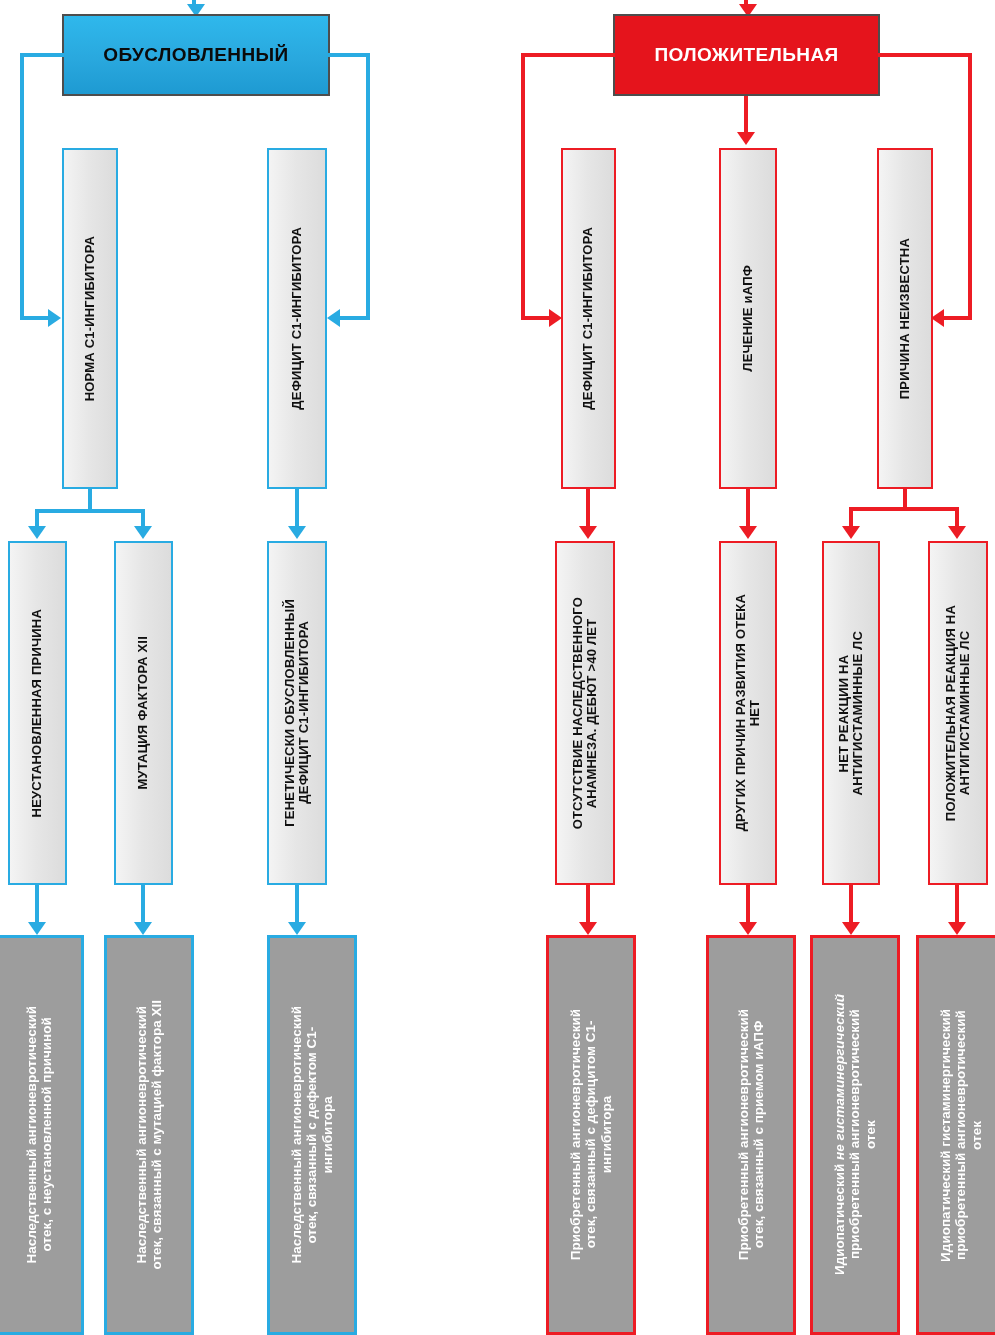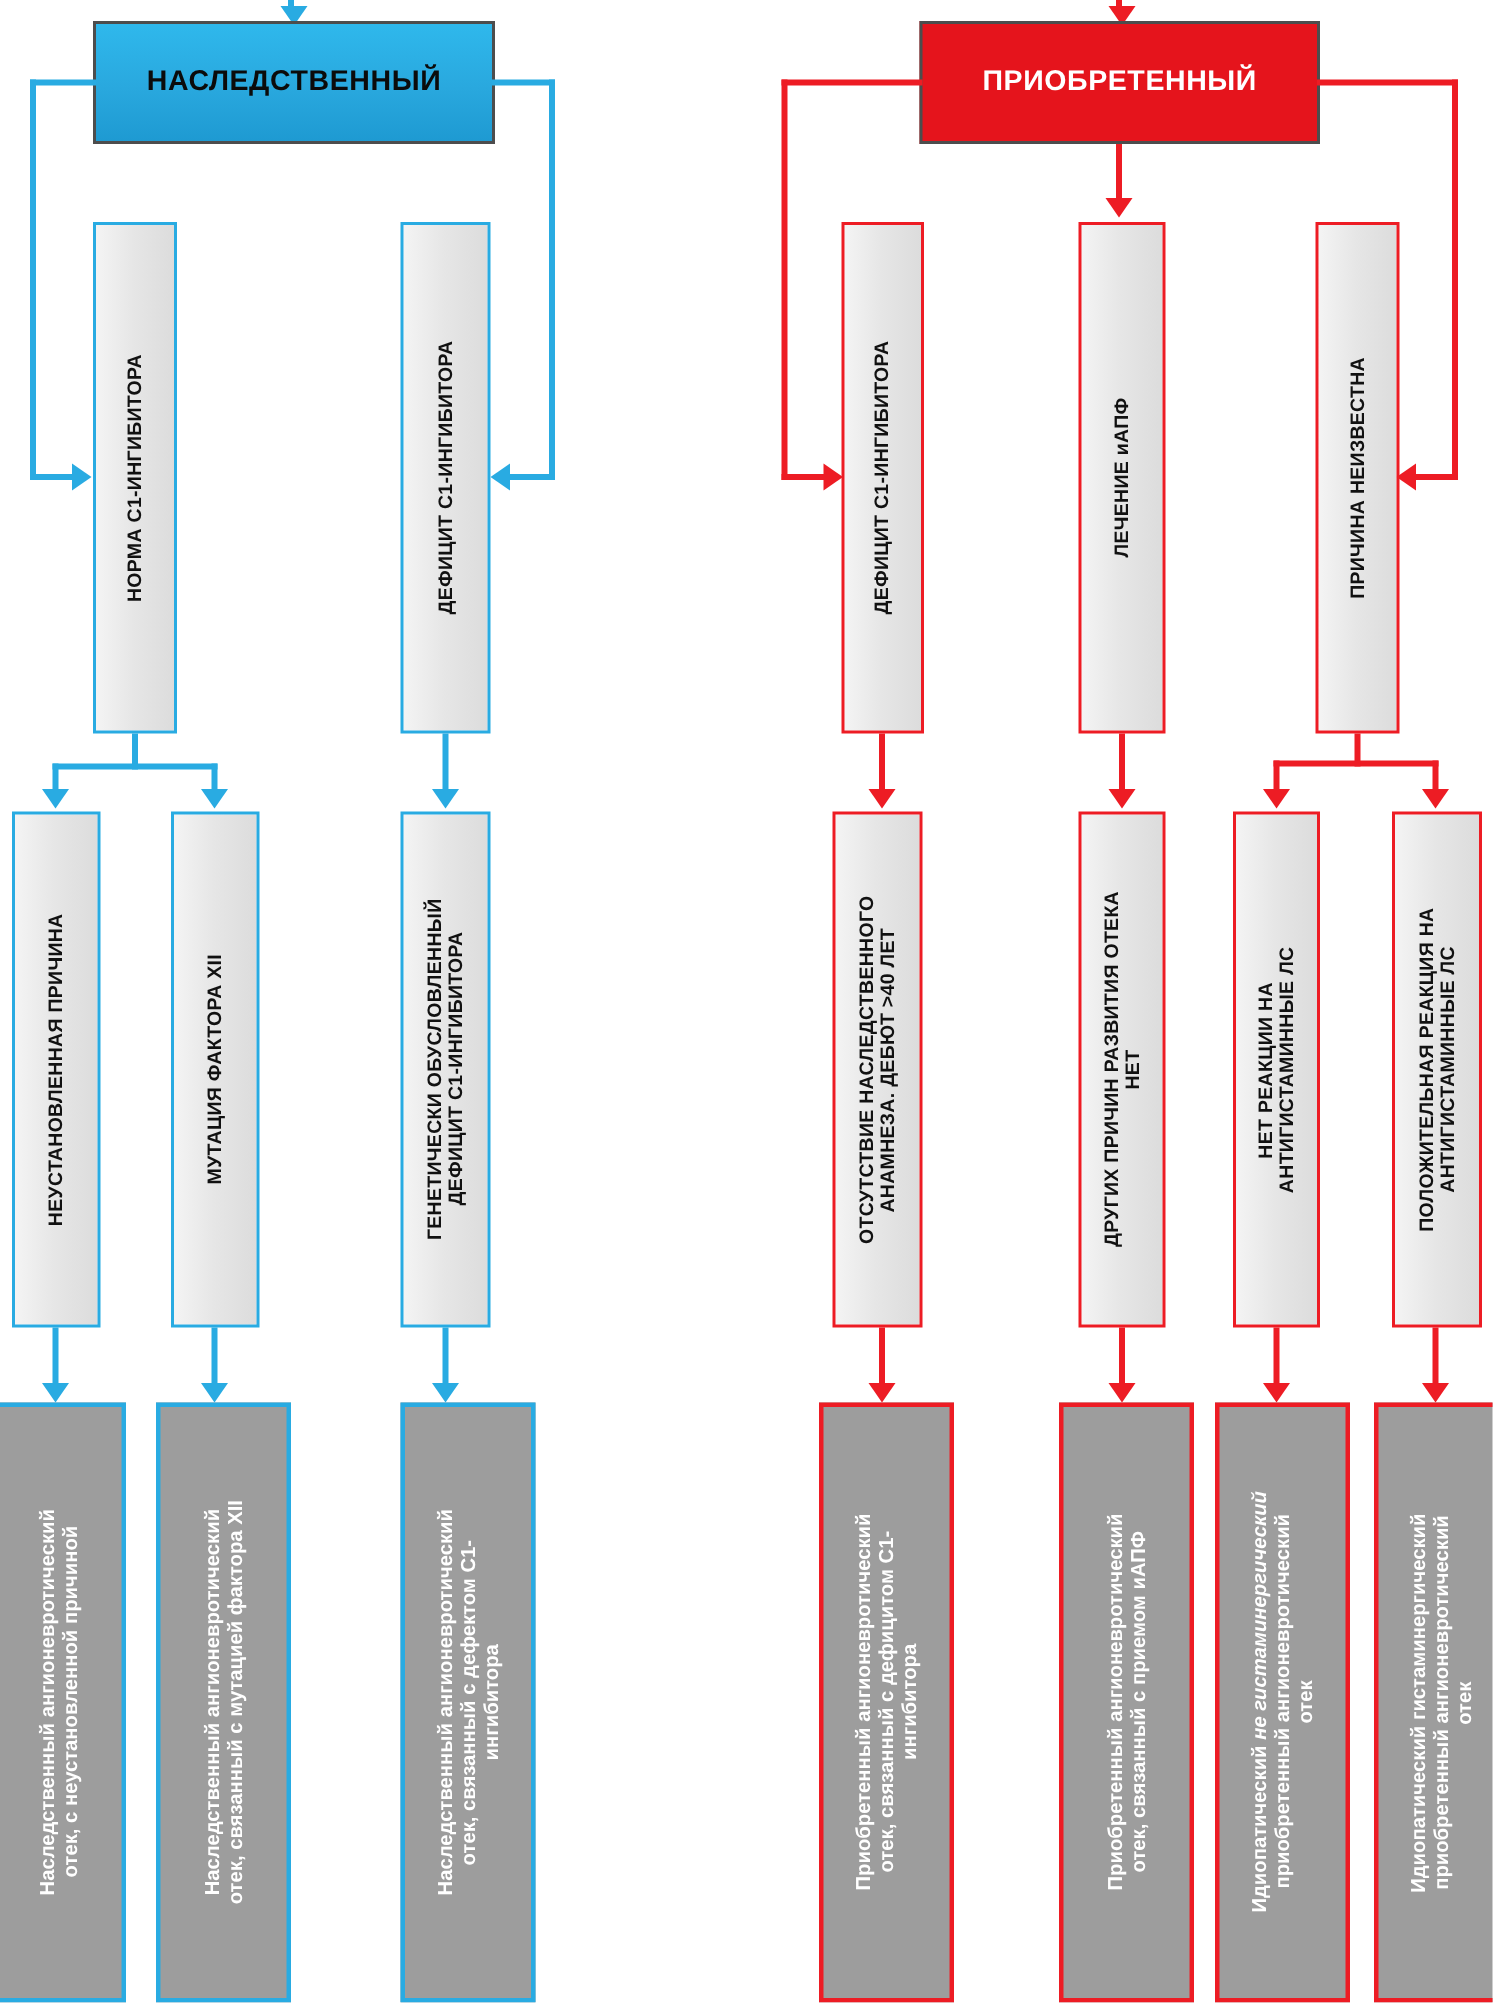--- a/index.html
+++ b/index.html
@@ -51,21 +51,21 @@
   .gbox .vt .it{font-style:italic;}
 </style>
 </head>
 <body>
 
 <div id="stage">
 
   <div class="ln" style="left:192px;top:-6px;width:4px;height:12px;"></div>
   <div class="arw down" style="left:187px;top:4px;"></div>
 
-  <div class="hdr blue" style="left:62px;top:14px;width:268px;height:82px;">НАСЛЕДСТВЕННЫЙ</div>
+  <div class="hdr blue" style="left:62px;top:14px;width:268px;height:82px;">ОБУСЛОВЛЕННЫЙ</div>
 
   <div class="ln" style="left:20px;top:53px;width:44px;height:4px;"></div>
   <div class="ln" style="left:20px;top:53px;width:4px;height:267px;"></div>
   <div class="ln" style="left:20px;top:316px;width:30px;height:4px;"></div>
   <div class="arw right" style="left:48px;top:309px;"></div>
 
   <div class="ln" style="left:328px;top:53px;width:42px;height:4px;"></div>
   <div class="ln" style="left:366px;top:53px;width:4px;height:267px;"></div>
   <div class="ln" style="left:340px;top:316px;width:30px;height:4px;"></div>
   <div class="arw left" style="left:327px;top:309px;"></div>
@@ -115,21 +115,21 @@
   </div>
   <div class="gbox b" style="left:267px;top:935px;width:90px;height:400px;">
     <span class="vt">Наследственный ангионевротический
 отек, связанный с дефектом С1-
 ингибитора</span>
   </div>
 
   <div class="ln red" style="left:744px;top:-6px;width:4px;height:12px;"></div>
   <div class="arw down red" style="left:739px;top:4px;"></div>
 
-  <div class="hdr red" style="left:613px;top:14px;width:267px;height:82px;">ПРИОБРЕТЕННЫЙ</div>
+  <div class="hdr red" style="left:613px;top:14px;width:267px;height:82px;">ПОЛОЖИТЕЛЬНАЯ</div>
 
   <div class="ln red" style="left:521px;top:53px;width:94px;height:4px;"></div>
   <div class="ln red" style="left:521px;top:53px;width:4px;height:267px;"></div>
   <div class="ln red" style="left:521px;top:316px;width:30px;height:4px;"></div>
   <div class="arw right red" style="left:549px;top:309px;"></div>
 
   <div class="ln red" style="left:744px;top:96px;width:4px;height:40px;"></div>
   <div class="arw down red" style="left:737px;top:132px;"></div>
 
   <div class="ln red" style="left:878px;top:53px;width:94px;height:4px;"></div>

